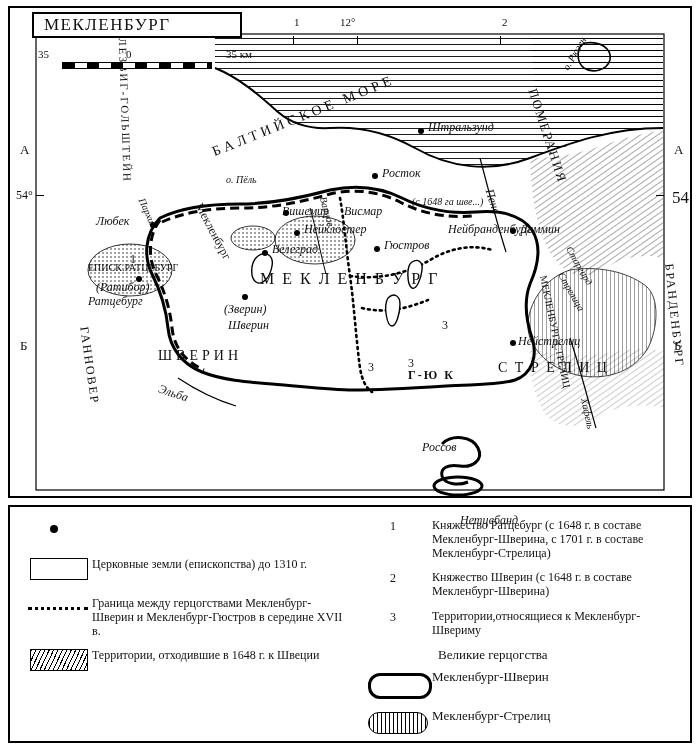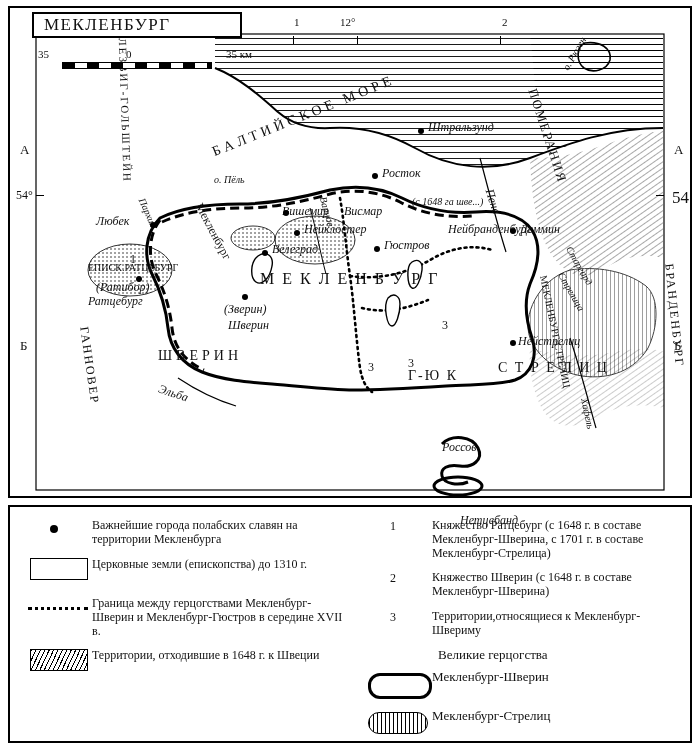--- a/index.html
+++ b/index.html
@@ -182,21 +182,21 @@
     <div class="mlab sp2" style="left:40px;top:350px;transform:rotate(82deg);font-size:12px;">ГАННОВЕР</div>
 
     <div class="mlab sp2" style="left:612px;top:300px;transform:rotate(84deg);font-size:12px;">БРАНДЕНБУРГ</div>
 
     <div class="mlab it small" style="left:402px;top:188px;">(с 1648 га шве...)</div>
 
     <div class="mlab" style="left:172px;top:216px;transform:rotate(62deg);font-size:12px;">Мекленбург</div>
 
     <div class="mlab sp" style="left:148px;top:340px;font-size:14px;">ШВЕРИН</div>
     <div class="mlab" style="left:250px;top:262px;font-size:16px;letter-spacing:2px;">М Е К Л Е Н Б У Р Г</div>
-    <div class="mlab sp2" style="left:398px;top:360px;font-size:14px;">Г-Ю К</div>
+    <div class="mlab sp2" style="left:398px;top:360px;font-size:12px;font-weight:bold;">Г-Ю К</div>
     <div class="mlab sp2" style="left:488px;top:352px;font-size:14px;">С Т Р Е Л И Ц</div>
     <div class="mlab" style="left:488px;top:318px;transform:rotate(78deg);font-size:10px;">МЕКЛЕНБУРГ-СТРЕЛИЦ</div>
 
     <div class="mlab it" style="left:148px;top:378px;transform:rotate(18deg);">Эльба</div>
     <div class="mlab it" style="left:470px;top:186px;transform:rotate(72deg);">Пене</div>
     <div class="mlab it small" style="left:302px;top:198px;transform:rotate(74deg);">Варнов</div>
     <div class="mlab it small" style="left:562px;top:400px;transform:rotate(78deg);">Хафель</div>
 
     <div class="dot" style="left:408px;top:120px;"></div>
     <div class="mlab it" style="left:418px;top:112px;">Штральзунд</div>
@@ -233,43 +233,42 @@
     <div class="mlab it" style="left:214px;top:294px;">(Зверин)</div>
     <div class="mlab it" style="left:218px;top:310px;">Шверин</div>
     <div class="dot" style="left:232px;top:286px;"></div>
 
     <div class="dot" style="left:500px;top:332px;"></div>
     <div class="mlab it" style="left:508px;top:326px;">Нейстрелиц</div>
 
     <div class="mlab it small" style="left:548px;top:252px;transform:rotate(60deg);">Старгард</div>
     <div class="mlab it small" style="left:540px;top:278px;transform:rotate(60deg);">Стрелица</div>
 
-    <div class="mlab it" style="left:432px;top:432px;">Россов</div>
+    <div class="mlab it" style="left:412px;top:432px;">Россов</div>
     <div class="mlab it" style="left:450px;top:505px;">Нетцебанд</div>
 
-    <div class="mlab it small" style="left:204px;top:166px;">о. Пёль</div>
+    <div class="mlab it small" style="left:216px;top:166px;">о. Пёль</div>
     <div class="mlab it small" style="left:122px;top:200px;transform:rotate(66deg);">Пархим</div>
 
     <div class="mlab" style="left:120px;top:244px;font-size:12px;">1</div>
 
     <div class="mlab" style="left:432px;top:310px;font-size:12px;">3</div>
     <div class="mlab" style="left:398px;top:348px;font-size:12px;">3</div>
     <div class="mlab" style="left:358px;top:352px;font-size:12px;">3</div>
   </div>
 
   <div class="legend">
     <div class="legend-cols">
 
       <div class="legend-col left">
 
         <div class="leg-row">
           <div class="leg-sym">
               <div class="sym-dot"></div>
             </div>
-          <div class="leg-txt">Важнейшие города полабских славян на территории Мекленбурга</div>
         </div>
 
 
         <div class="leg-row">
           <div class="leg-sym">
               <div class="sym-church"></div>
             </div>
           <div class="leg-txt">Церковные земли (епископства) до 1310 г.</div>
         </div>
 

